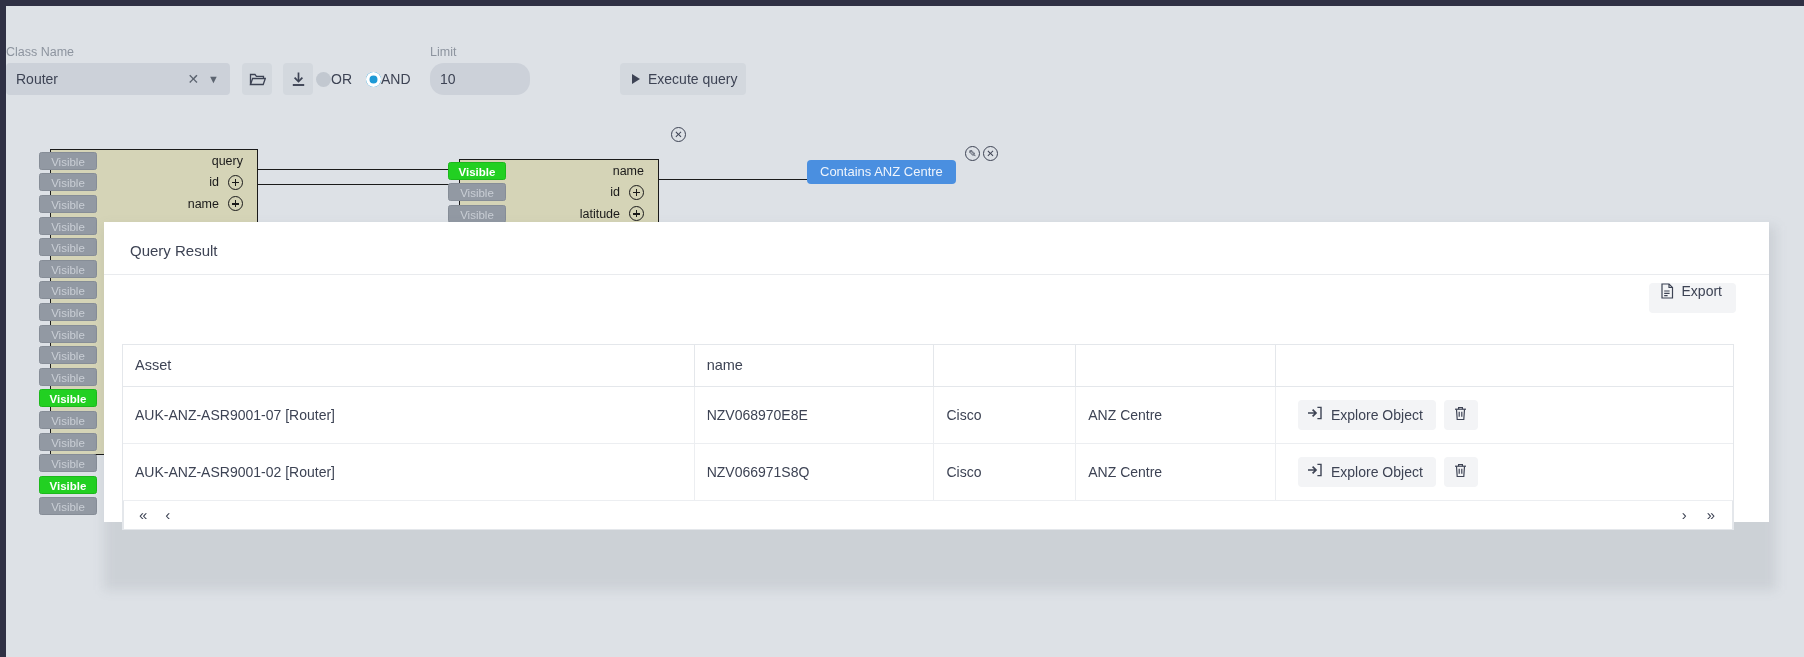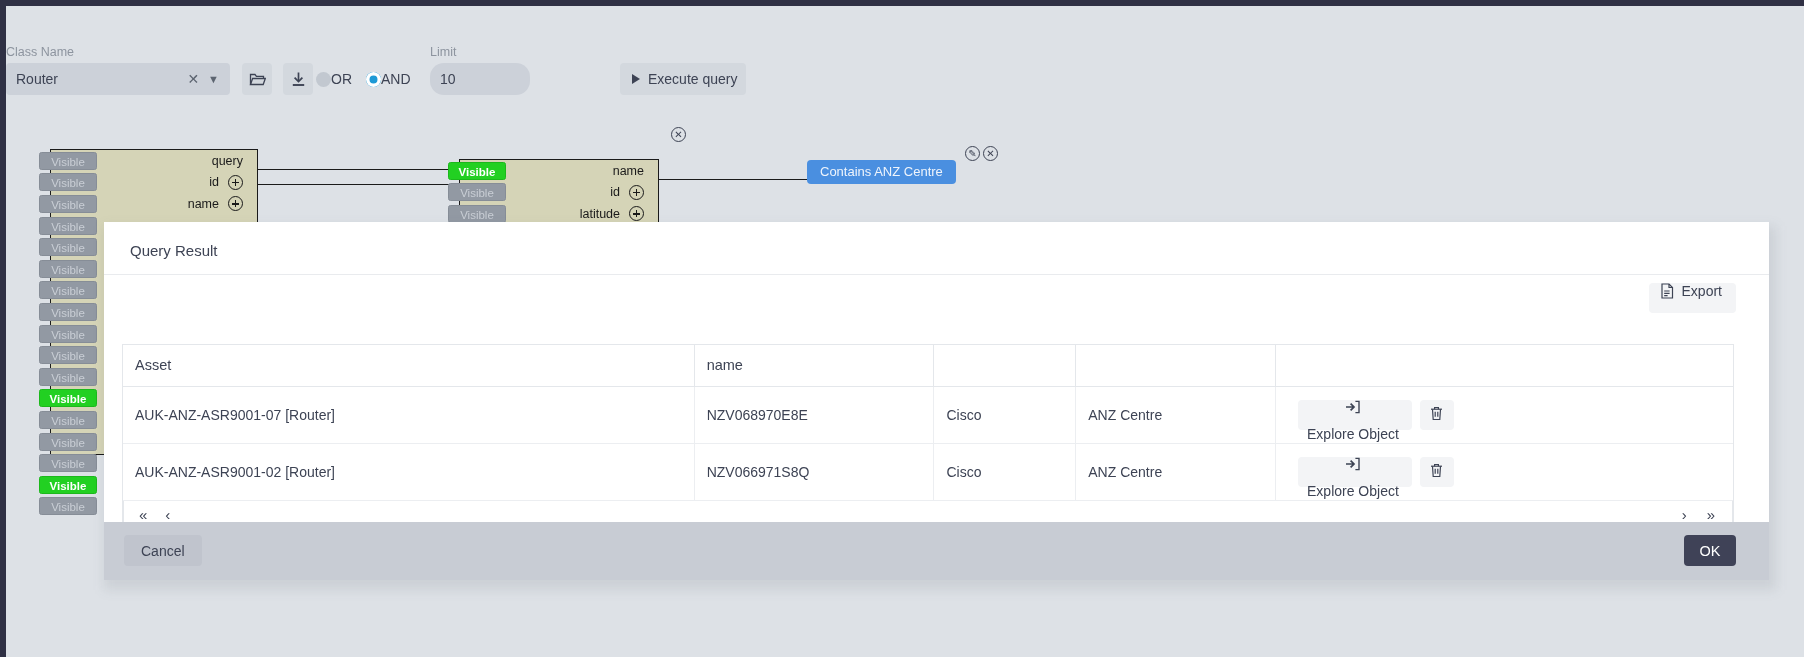--- a/index.html
+++ b/index.html
@@ -291,21 +291,20 @@
   .col-act    { width: 458px; }
 
   .cell-actions { display: flex; align-items: center; gap: 8px; padding-left: 10px; }
   .explore-btn {
     height: 30px; padding: 0 13px 0 9px;
     background: #f3f4f6; border: none; border-radius: 4px;
     display: flex; align-items: center; gap: 9px;
     font-family: "Liberation Sans", sans-serif;
     font-size: 14px; color: #3d4354;
     cursor: pointer;
-    flex-direction: column;
   }
   .trash-btn {
     width: 34px; height: 30px;
     background: #f3f4f6; border: none; border-radius: 4px;
     display: flex; align-items: center; justify-content: center;
     cursor: pointer;
   }
 
   .pager {
     position: relative;
@@ -583,18 +582,14 @@
       </table>
       <div class="pager">
         <span class="pg-btn" id="pg-first">«</span>
         <span class="pg-btn" id="pg-prev">‹</span>
         <span class="pg-btn" id="pg-next">›</span>
         <span class="pg-btn" id="pg-last">»</span>
       </div>
     </div>
   </div>
 
-  <div class="modal-footer">
-    <button class="cancel-btn">Cancel</button>
-    <button class="ok-btn">OK</button>
-  </div>
 
 </div>
 
 </body></html>

